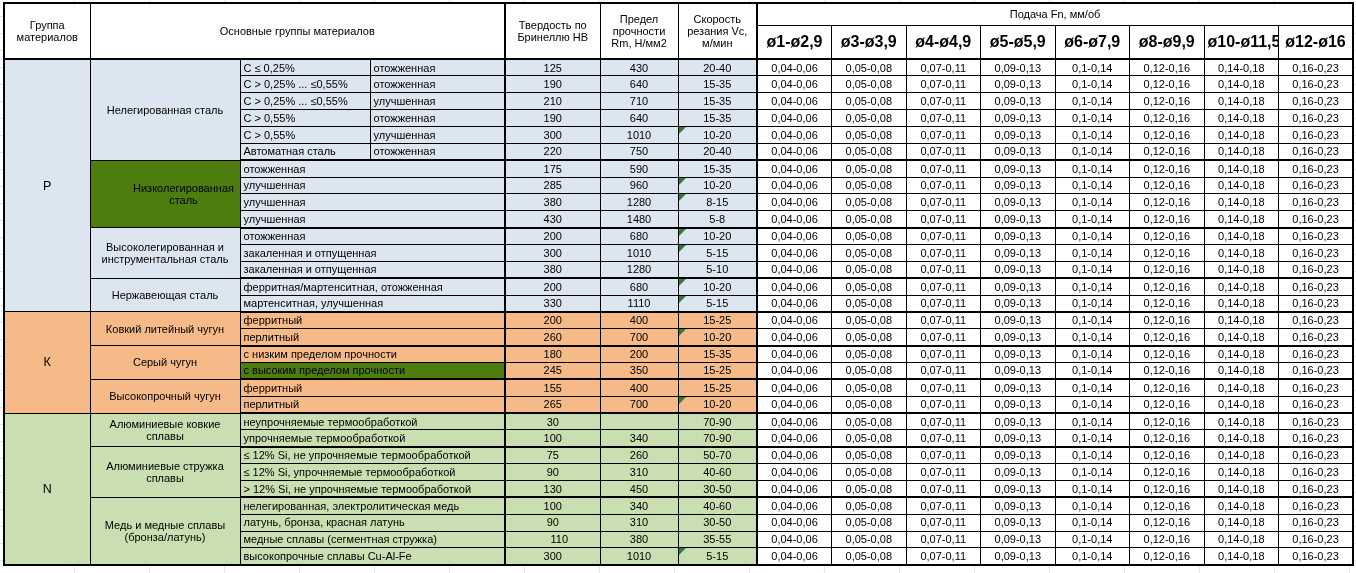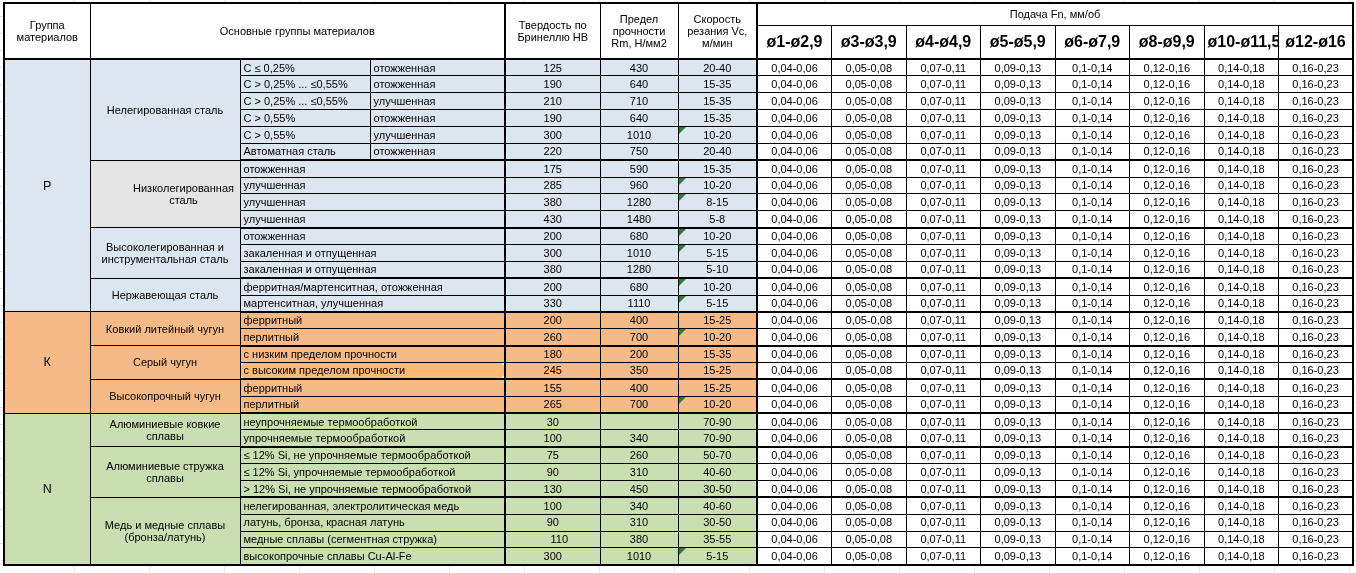--- a/index.html
+++ b/index.html
@@ -159,21 +159,21 @@
         <td class="num">0,04-0,06</td>
         <td class="num">0,05-0,08</td>
         <td class="num">0,07-0,11</td>
         <td class="num">0,09-0,13</td>
         <td class="num">0,1-0,14</td>
         <td class="num">0,12-0,16</td>
         <td class="num">0,14-0,18</td>
         <td class="num">0,16-0,23</td>
       </tr>
       <tr>
-        <td class="secname" rowspan="4" style="background: #e5e5e5; padding-left: 40px;">Низколегированная сталь</td>
+        <td class="secname" rowspan="4" style="background: #4d7c0f; padding-left: 40px;">Низколегированная сталь</td>
         <td class="cond" colspan="2" style="background: rgb(220, 230, 241);">отожженная</td>
         <td class="num bl-med" style="background: rgb(220, 230, 241);">175</td>
         <td class="num" style="background: rgb(220, 230, 241);">590</td>
         <td class="num vc br-med" style="background: rgb(220, 230, 241);"><span>15-35</span></td>
         <td class="num">0,04-0,06</td>
         <td class="num">0,05-0,08</td>
         <td class="num">0,07-0,11</td>
         <td class="num">0,09-0,13</td>
         <td class="num">0,1-0,14</td>
         <td class="num">0,12-0,16</td>
@@ -333,21 +333,21 @@
         <td class="num">0,04-0,06</td>
         <td class="num">0,05-0,08</td>
         <td class="num">0,07-0,11</td>
         <td class="num">0,09-0,13</td>
         <td class="num">0,1-0,14</td>
         <td class="num">0,12-0,16</td>
         <td class="num">0,14-0,18</td>
         <td class="num">0,16-0,23</td>
       </tr>
       <tr class="sec-end">
-        <td class="cond" colspan="2" style="background: #fdba74; border-radius: 8px;">с высоким пределом прочности</td>
+        <td class="cond" colspan="2" style="background: #4d7c0f;">с высоким пределом прочности</td>
         <td class="num bl-med" style="background: rgb(245, 186, 135);">245</td>
         <td class="num" style="background: rgb(245, 186, 135);">350</td>
         <td class="num vc br-med" style="background: rgb(245, 186, 135);"><span>15-25</span></td>
         <td class="num">0,04-0,06</td>
         <td class="num">0,05-0,08</td>
         <td class="num">0,07-0,11</td>
         <td class="num">0,09-0,13</td>
         <td class="num">0,1-0,14</td>
         <td class="num">0,12-0,16</td>
         <td class="num">0,14-0,18</td>

